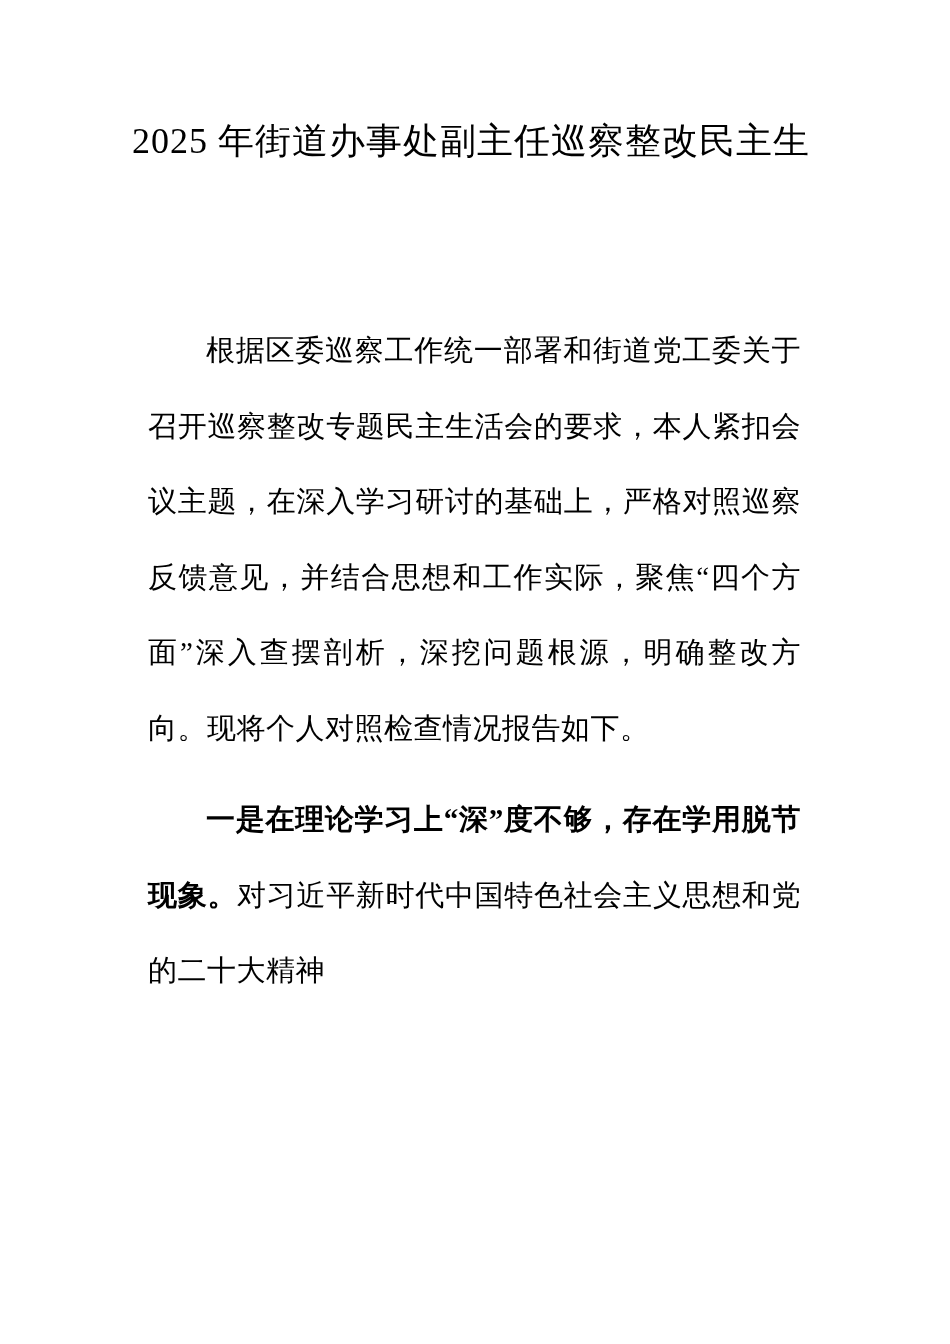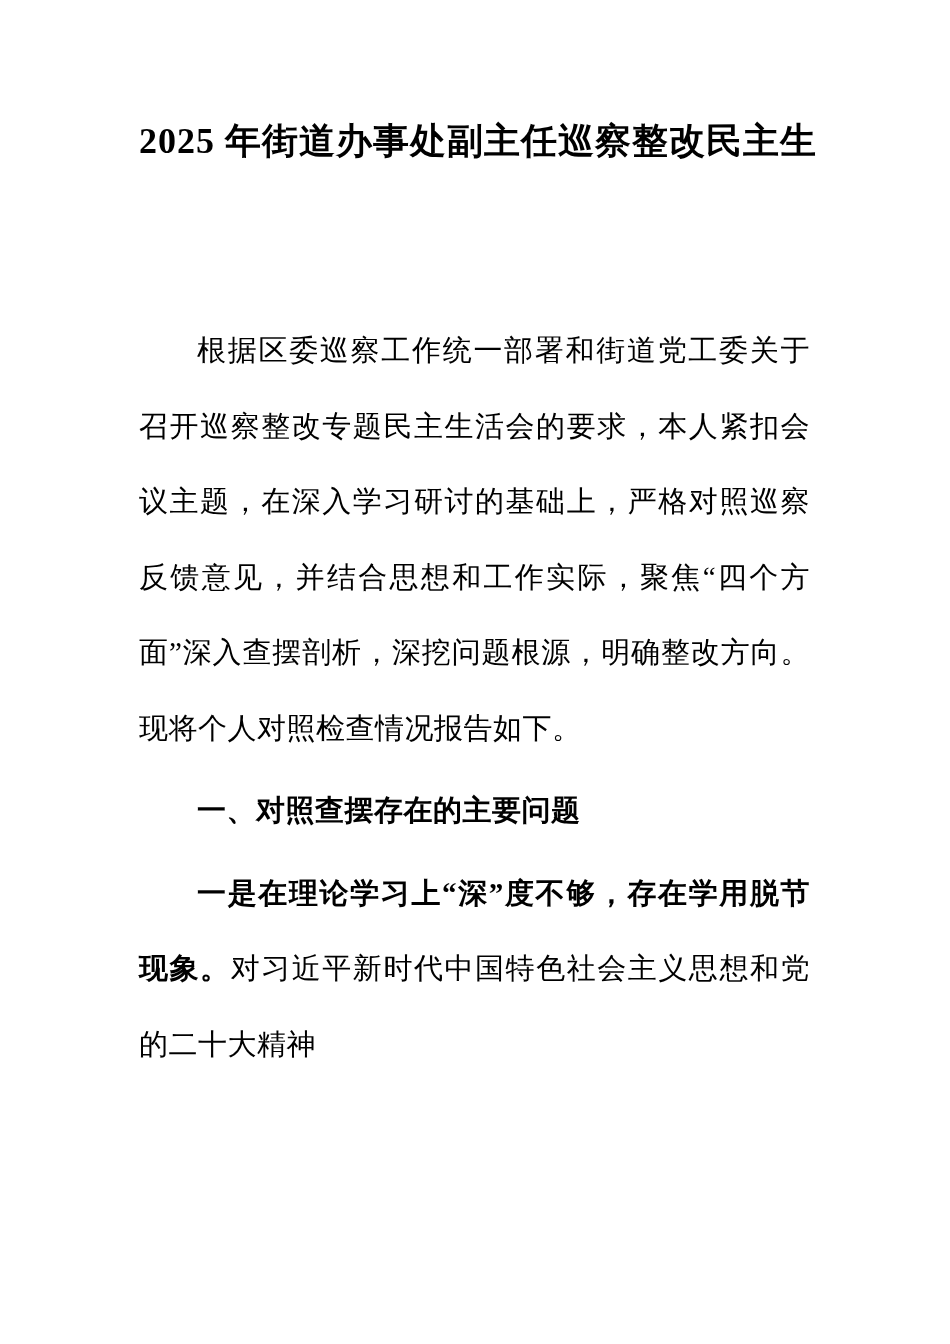--- a/index.html
+++ b/index.html
@@ -16,30 +16,30 @@
     font-family: "Liberation Serif", "DejaVu Serif", serif;
     overflow: hidden;
     box-sizing: border-box;
   }
   .content {
     box-sizing: border-box;
     padding: 68px 133px 0 132px;
   }
   .doc-title {
     font-size: 36px;
-    font-weight: bold;
+    font-weight: normal;
     line-height: 147px;
-    text-align: right;
+    text-align: left;
     letter-spacing: 1px;
   }
   .body-block {
     margin-top: 98px;
   }
   .body-block p {
-    margin: 7px;
+    margin: 16px;
     font-size: 29px;
     line-height: 75.5px;
     text-align: justify;
     text-indent: 2em;
     letter-spacing: 0.5px;
   }
   .heading-1 {
     font-weight: bold;
   }
   .heading-2 {
@@ -56,20 +56,19 @@
   <div class="content">
 
     <div class="doc-title">
       <div>2025 年街道办事处副主任巡察整改民主生</div>
     </div>
 
     <div class="body-block">
 
       <p>根据区委巡察工作统一部署和街道党工委关于召开巡察整改专题民主生活会的要求，本人紧扣会议主题，在深入学习研讨的基础上，严格对照巡察反馈意见，并结合思想和工作实际，聚焦“四个方面”深入查摆剖析，深挖问题根源，明确整改方向。现将个人对照检查情况报告如下。</p>
 
-      <p class="heading-1">一、对照查摆存在的主要问题</p>
 
 
       <p><span class="lead-bold">一是在理论学习上“深”度不够，存在学用脱节现象。</span><span>对习近平新时代中国特色社会主义思想和党的二十大精神</span></p>
 
     </div>
   </div>
 </div>
 
 </body></html>

